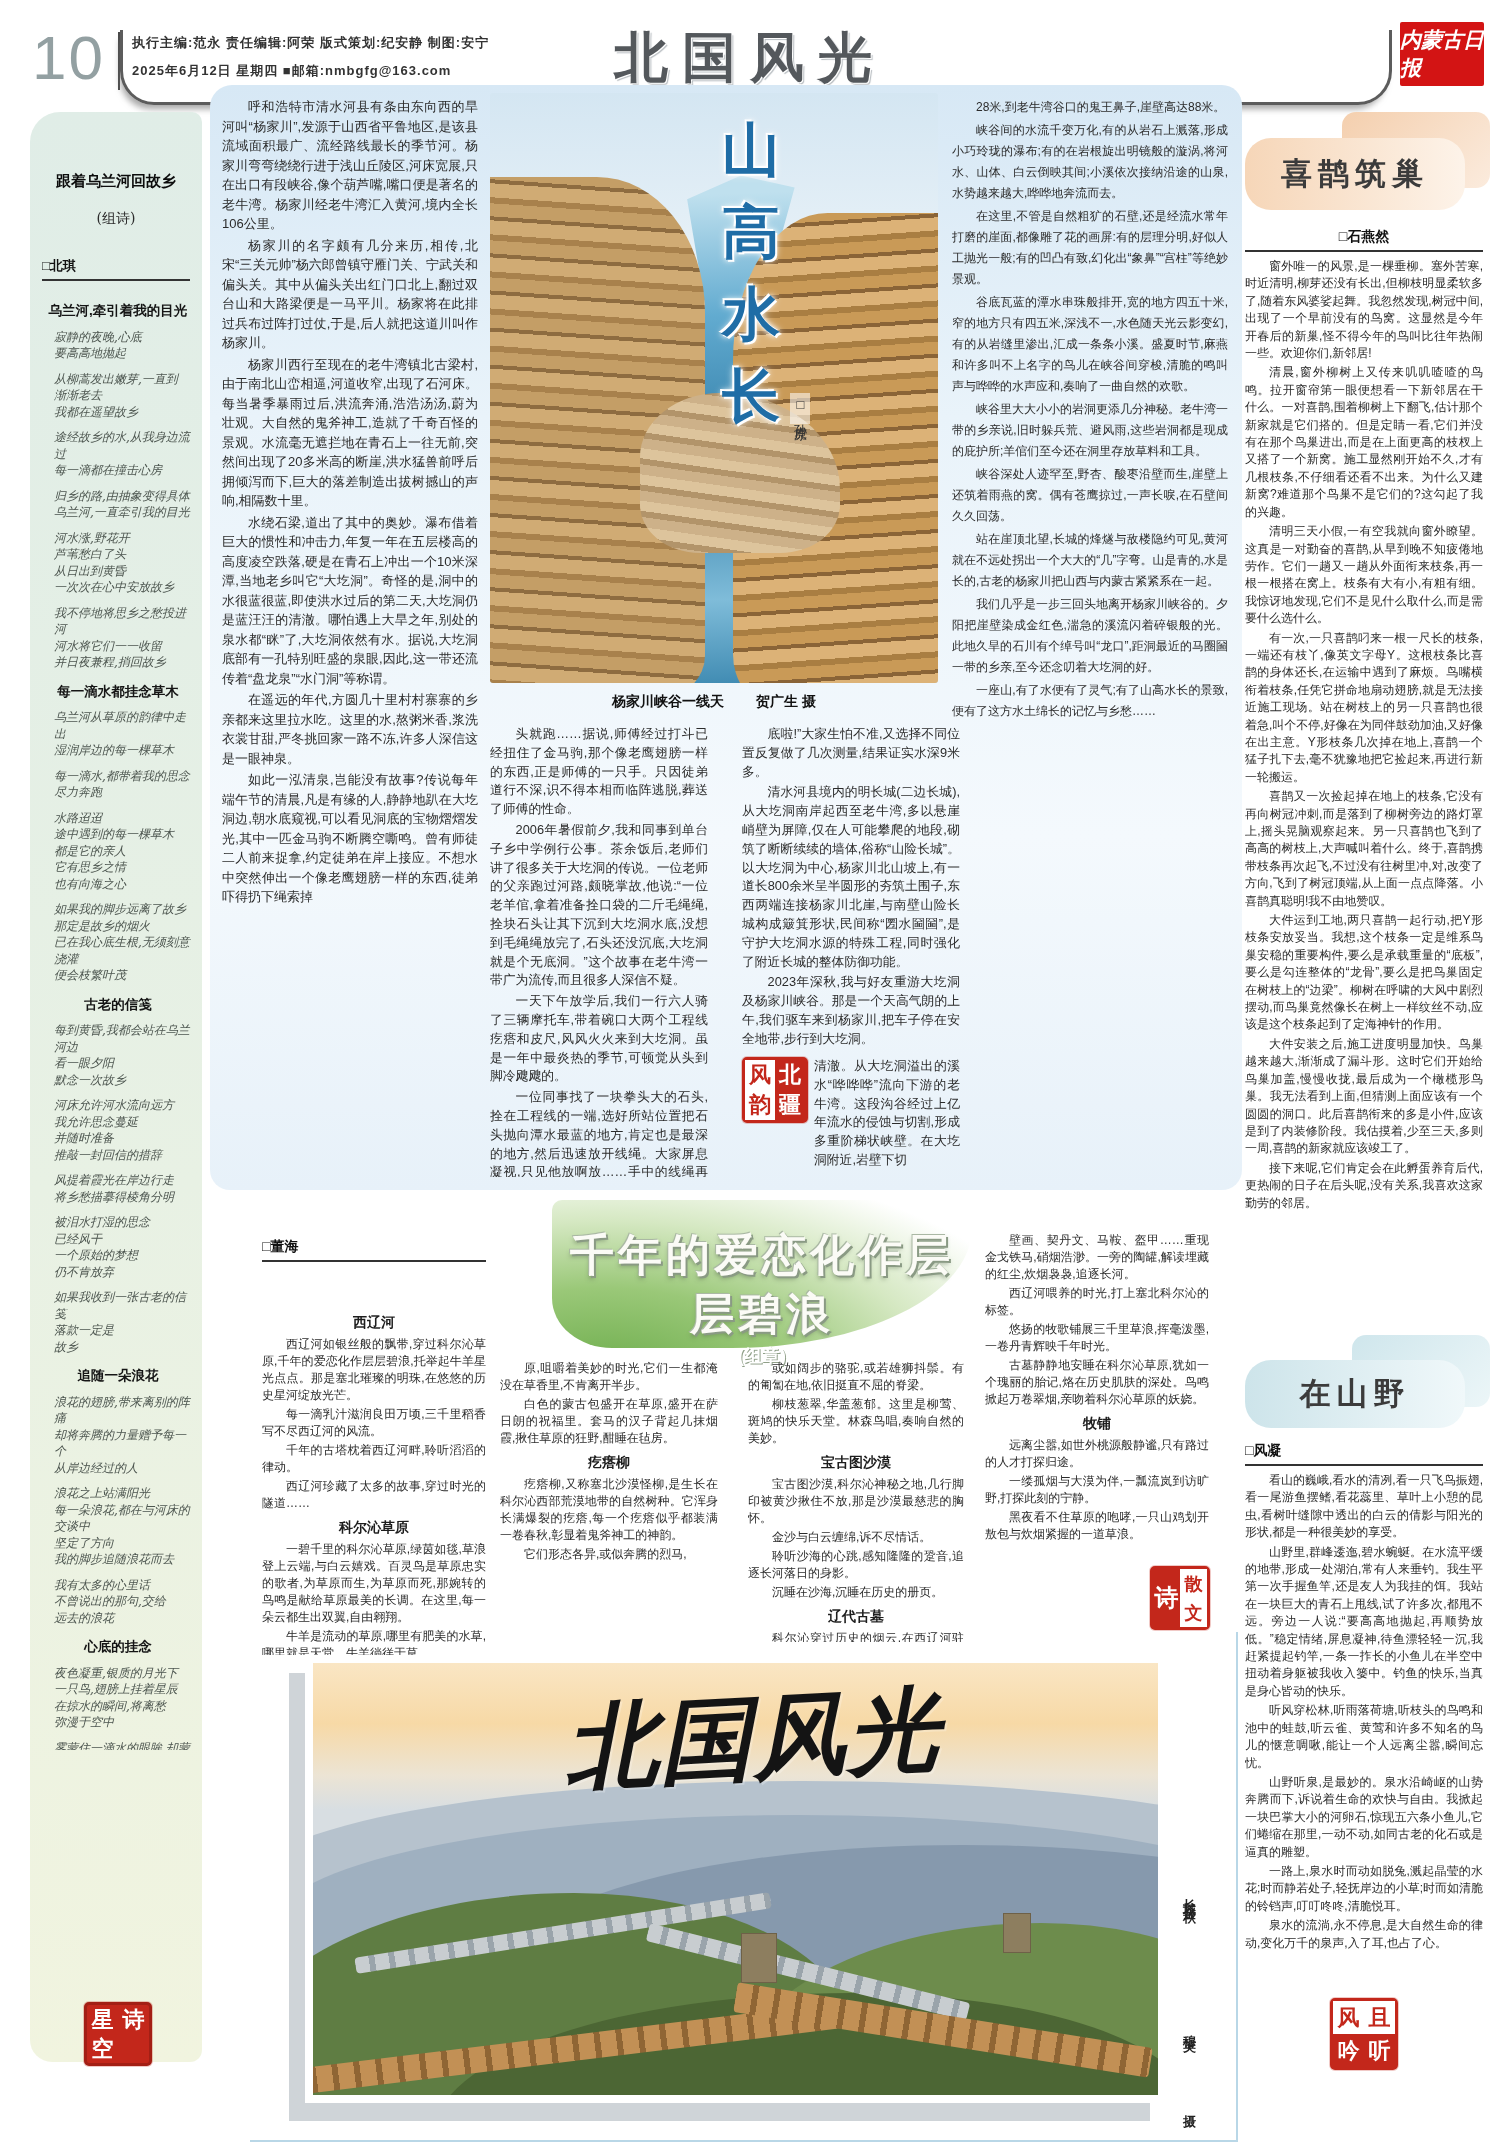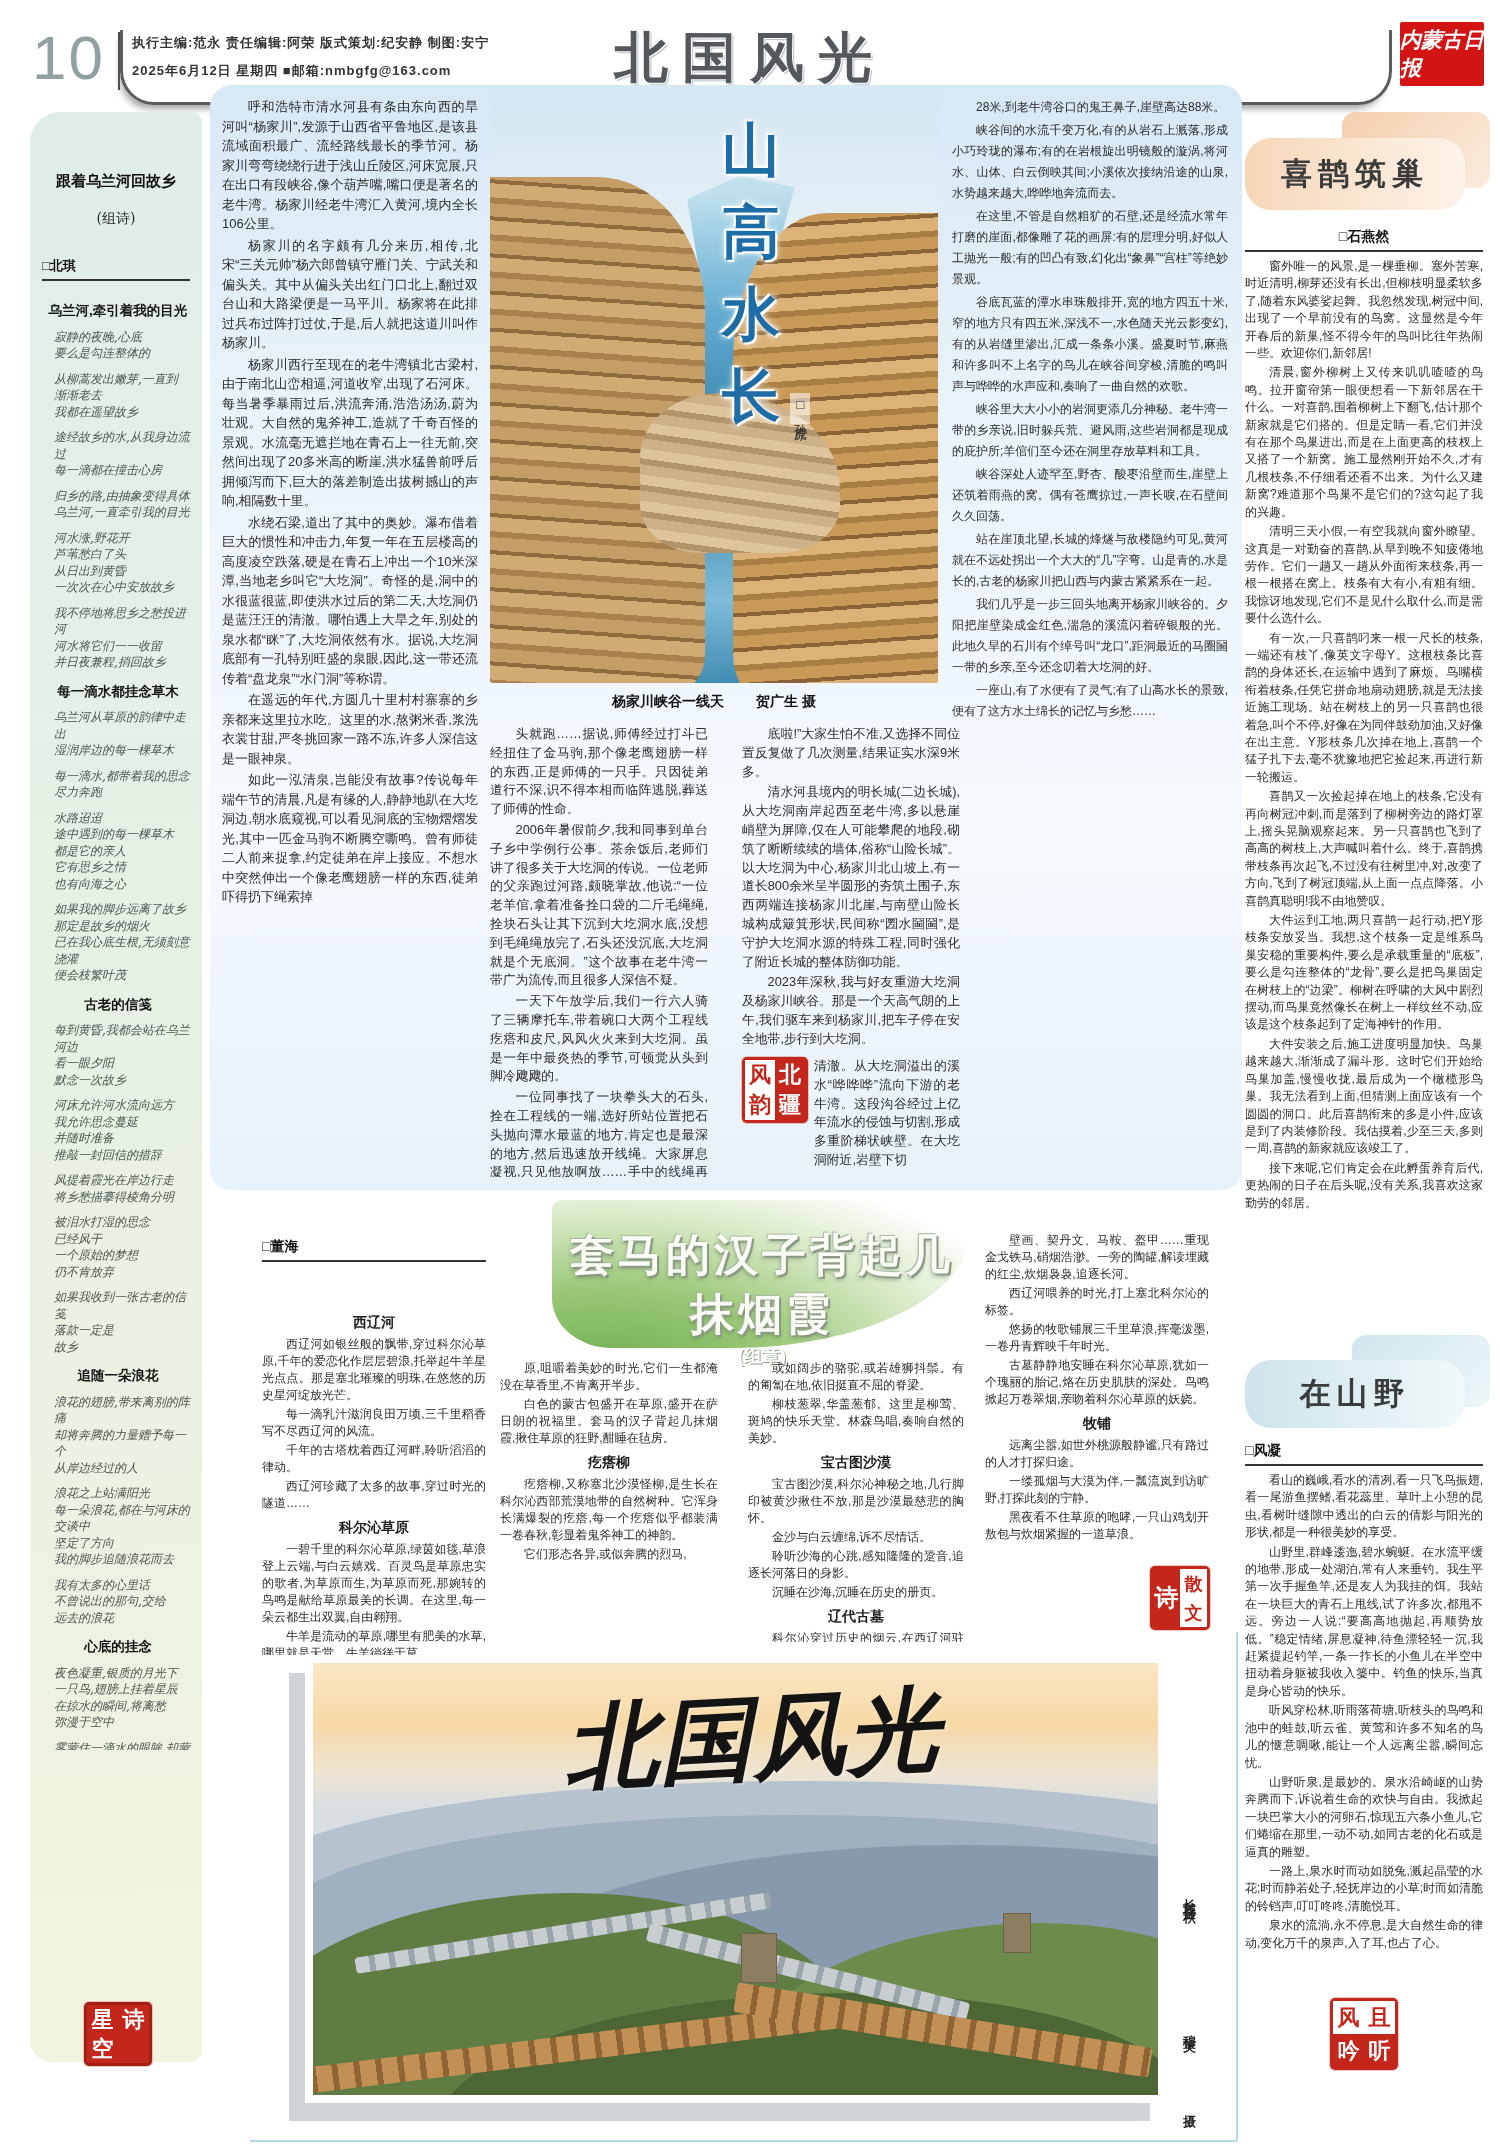--- a/index.html
+++ b/index.html
@@ -108,21 +108,21 @@
 <div class="abs mast-rule" style="left:120px;top:30px;width:1266px;height:72px;"></div>
 
 <div class="abs poem-panel" style="left:30px;top:112px;width:172px;height:1950px;">
   <div class="abs poem-title" style="left:6px;top:60px;width:160px;">跟着乌兰河回故乡</div>
   <div class="abs poem-sub" style="left:0;top:92px;width:172px;">(组诗)</div>
   <div class="abs author" style="left:12px;top:145px;width:148px;font-size:13px;">□北琪</div>
   <div class="abs poem-body" style="left:14px;top:178px;width:148px;height:1460px;overflow:hidden;">
       <div class="poem-head">乌兰河,牵引着我的目光</div>
       <div class="stanza">
         <div>寂静的夜晚,心底</div>
-        <div>要么是勾连整体的</div>
+        <div>要高高地抛起</div>
       </div>
       <div class="stanza">
         <div>从柳蒿发出嫩芽,一直到</div>
         <div>渐渐老去</div>
         <div>我都在遥望故乡</div>
       </div>
       <div class="stanza">
         <div>途经故乡的水,从我身边流过</div>
         <div>每一滴都在撞击心房</div>
       </div>
@@ -304,21 +304,21 @@
     <div class="blk-p">清明三天小假,一有空我就向窗外瞭望。这真是一对勤奋的喜鹊,从早到晚不知疲倦地劳作。它们一趟又一趟从外面衔来枝条,再一根一根搭在窝上。枝条有大有小,有粗有细。我惊讶地发现,它们不是见什么取什么,而是需要什么选什么。</div>
     <div class="blk-p">有一次,一只喜鹊叼来一根一尺长的枝条,一端还有枝丫,像英文字母Y。这根枝条比喜鹊的身体还长,在运输中遇到了麻烦。鸟嘴横衔着枝条,任凭它拼命地扇动翅膀,就是无法接近施工现场。站在树枝上的另一只喜鹊也很着急,叫个不停,好像在为同伴鼓劲加油,又好像在出主意。Y形枝条几次掉在地上,喜鹊一个猛子扎下去,毫不犹豫地把它捡起来,再进行新一轮搬运。</div>
     <div class="blk-p">喜鹊又一次捡起掉在地上的枝条,它没有再向树冠冲刺,而是落到了柳树旁边的路灯罩上,摇头晃脑观察起来。另一只喜鹊也飞到了高高的树枝上,大声喊叫着什么。终于,喜鹊携带枝条再次起飞,不过没有往树里冲,对,改变了方向,飞到了树冠顶端,从上面一点点降落。小喜鹊真聪明!我不由地赞叹。</div>
     <div class="blk-p">大件运到工地,两只喜鹊一起行动,把Y形枝条安放妥当。我想,这个枝条一定是维系鸟巢安稳的重要构件,要么是承载重量的“底板”,要么是勾连整体的“龙骨”,要么是把鸟巢固定在树枝上的“边梁”。柳树在呼啸的大风中剧烈摆动,而鸟巢竟然像长在树上一样纹丝不动,应该是这个枝条起到了定海神针的作用。</div>
     <div class="blk-p">大件安装之后,施工进度明显加快。鸟巢越来越大,渐渐成了漏斗形。这时它们开始给鸟巢加盖,慢慢收拢,最后成为一个橄榄形鸟巢。我无法看到上面,但猜测上面应该有一个圆圆的洞口。此后喜鹊衔来的多是小件,应该是到了内装修阶段。我估摸着,少至三天,多则一周,喜鹊的新家就应该竣工了。</div>
     <div class="blk-p">接下来呢,它们肯定会在此孵蛋养育后代,更热闹的日子在后头呢,没有关系,我喜欢这家勤劳的邻居。</div>
   </div>
 
 <div class="lia">
   <div class="abs swoosh" style="left:552px;top:1200px;width:420px;height:148px;">
-    <div class="swoosh-title" style="margin-top:26px;width:420px;">套马的汉子背起几抹烟霞</div>
+    <div class="swoosh-title" style="margin-top:26px;width:420px;">千年的爱恋化作层层碧浪</div>
     <div class="swoosh-sub">(组章)</div>
   </div>
   <div class="abs author" style="left:262px;top:1238px;width:224px;">□董海</div>
   <div class="abs col" style="left:262px;top:1307px;width:224px;height:348px;">
       <div class="blk-h">西辽河</div>
       <div class="blk-p">西辽河如银丝般的飘带,穿过科尔沁草原,千年的爱恋化作层层碧浪,托举起牛羊星光点点。那是塞北璀璨的明珠,在悠悠的历史星河绽放光芒。</div>
       <div class="blk-p">每一滴乳汁滋润良田万顷,三千里稻香写不尽西辽河的风流。</div>
       <div class="blk-p">千年的古塔枕着西辽河畔,聆听滔滔的律动。</div>
       <div class="blk-p">西辽河珍藏了太多的故事,穿过时光的隧道……</div>
       <div class="blk-h">科尔沁草原</div>

